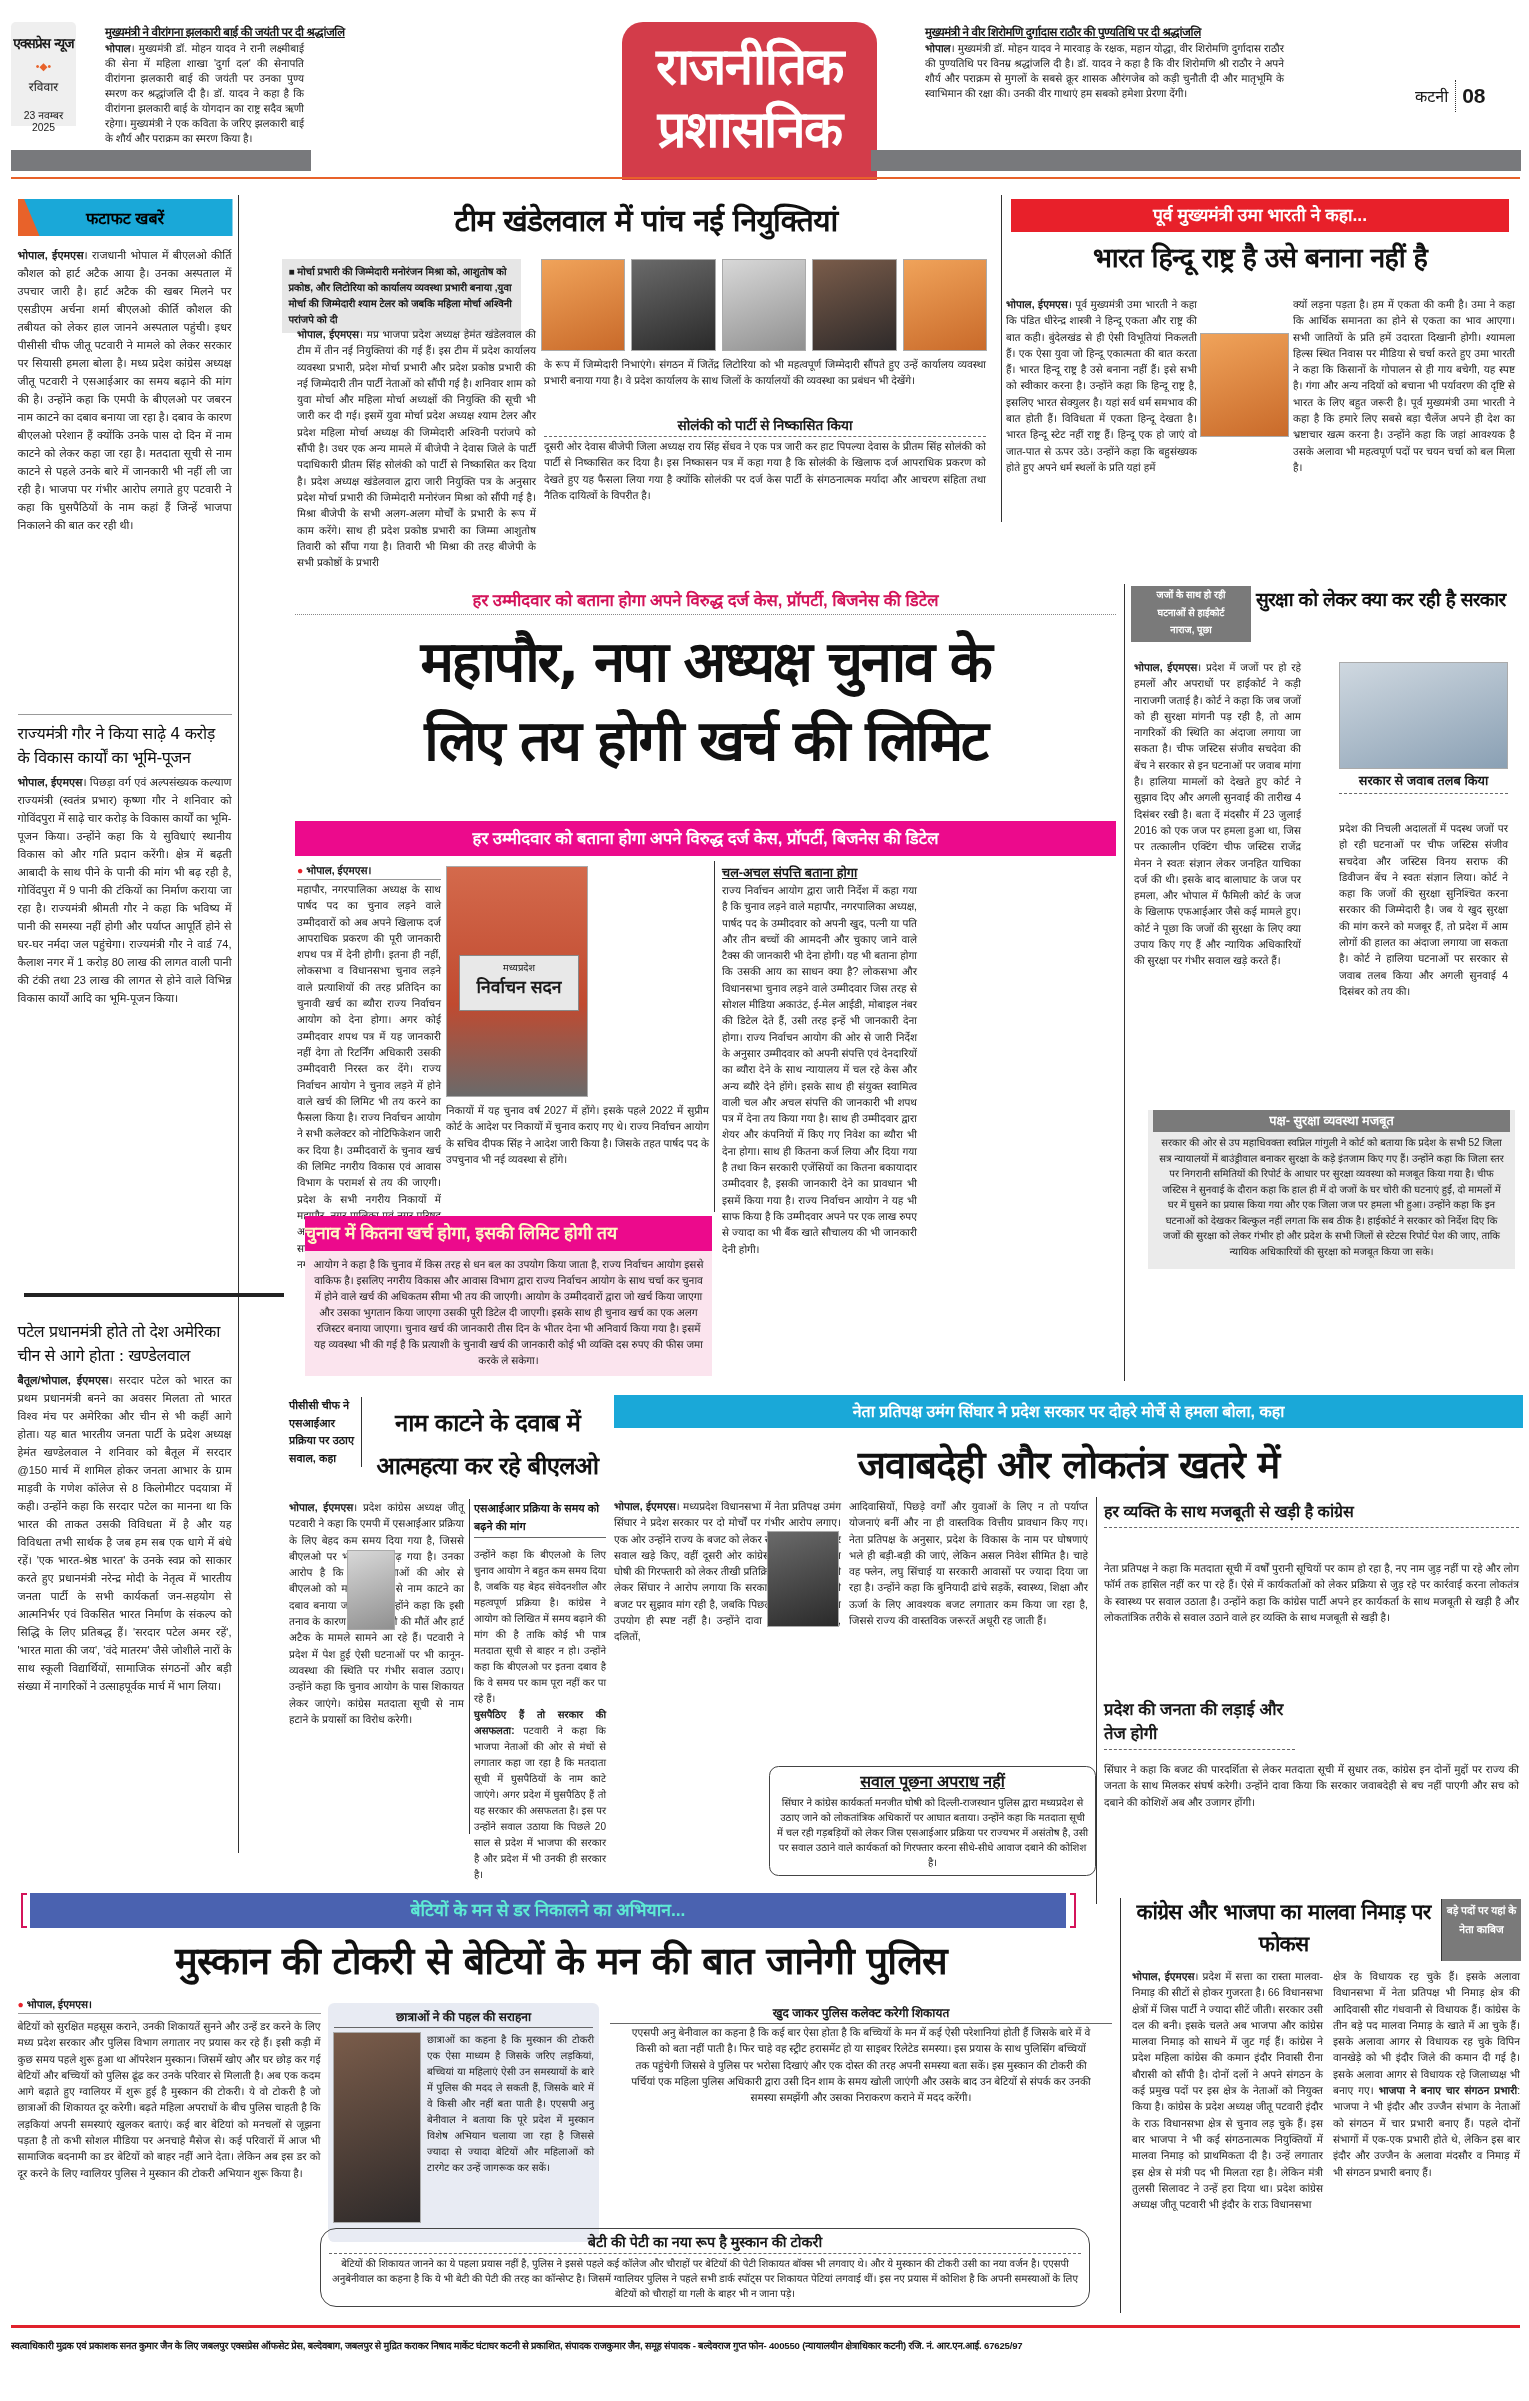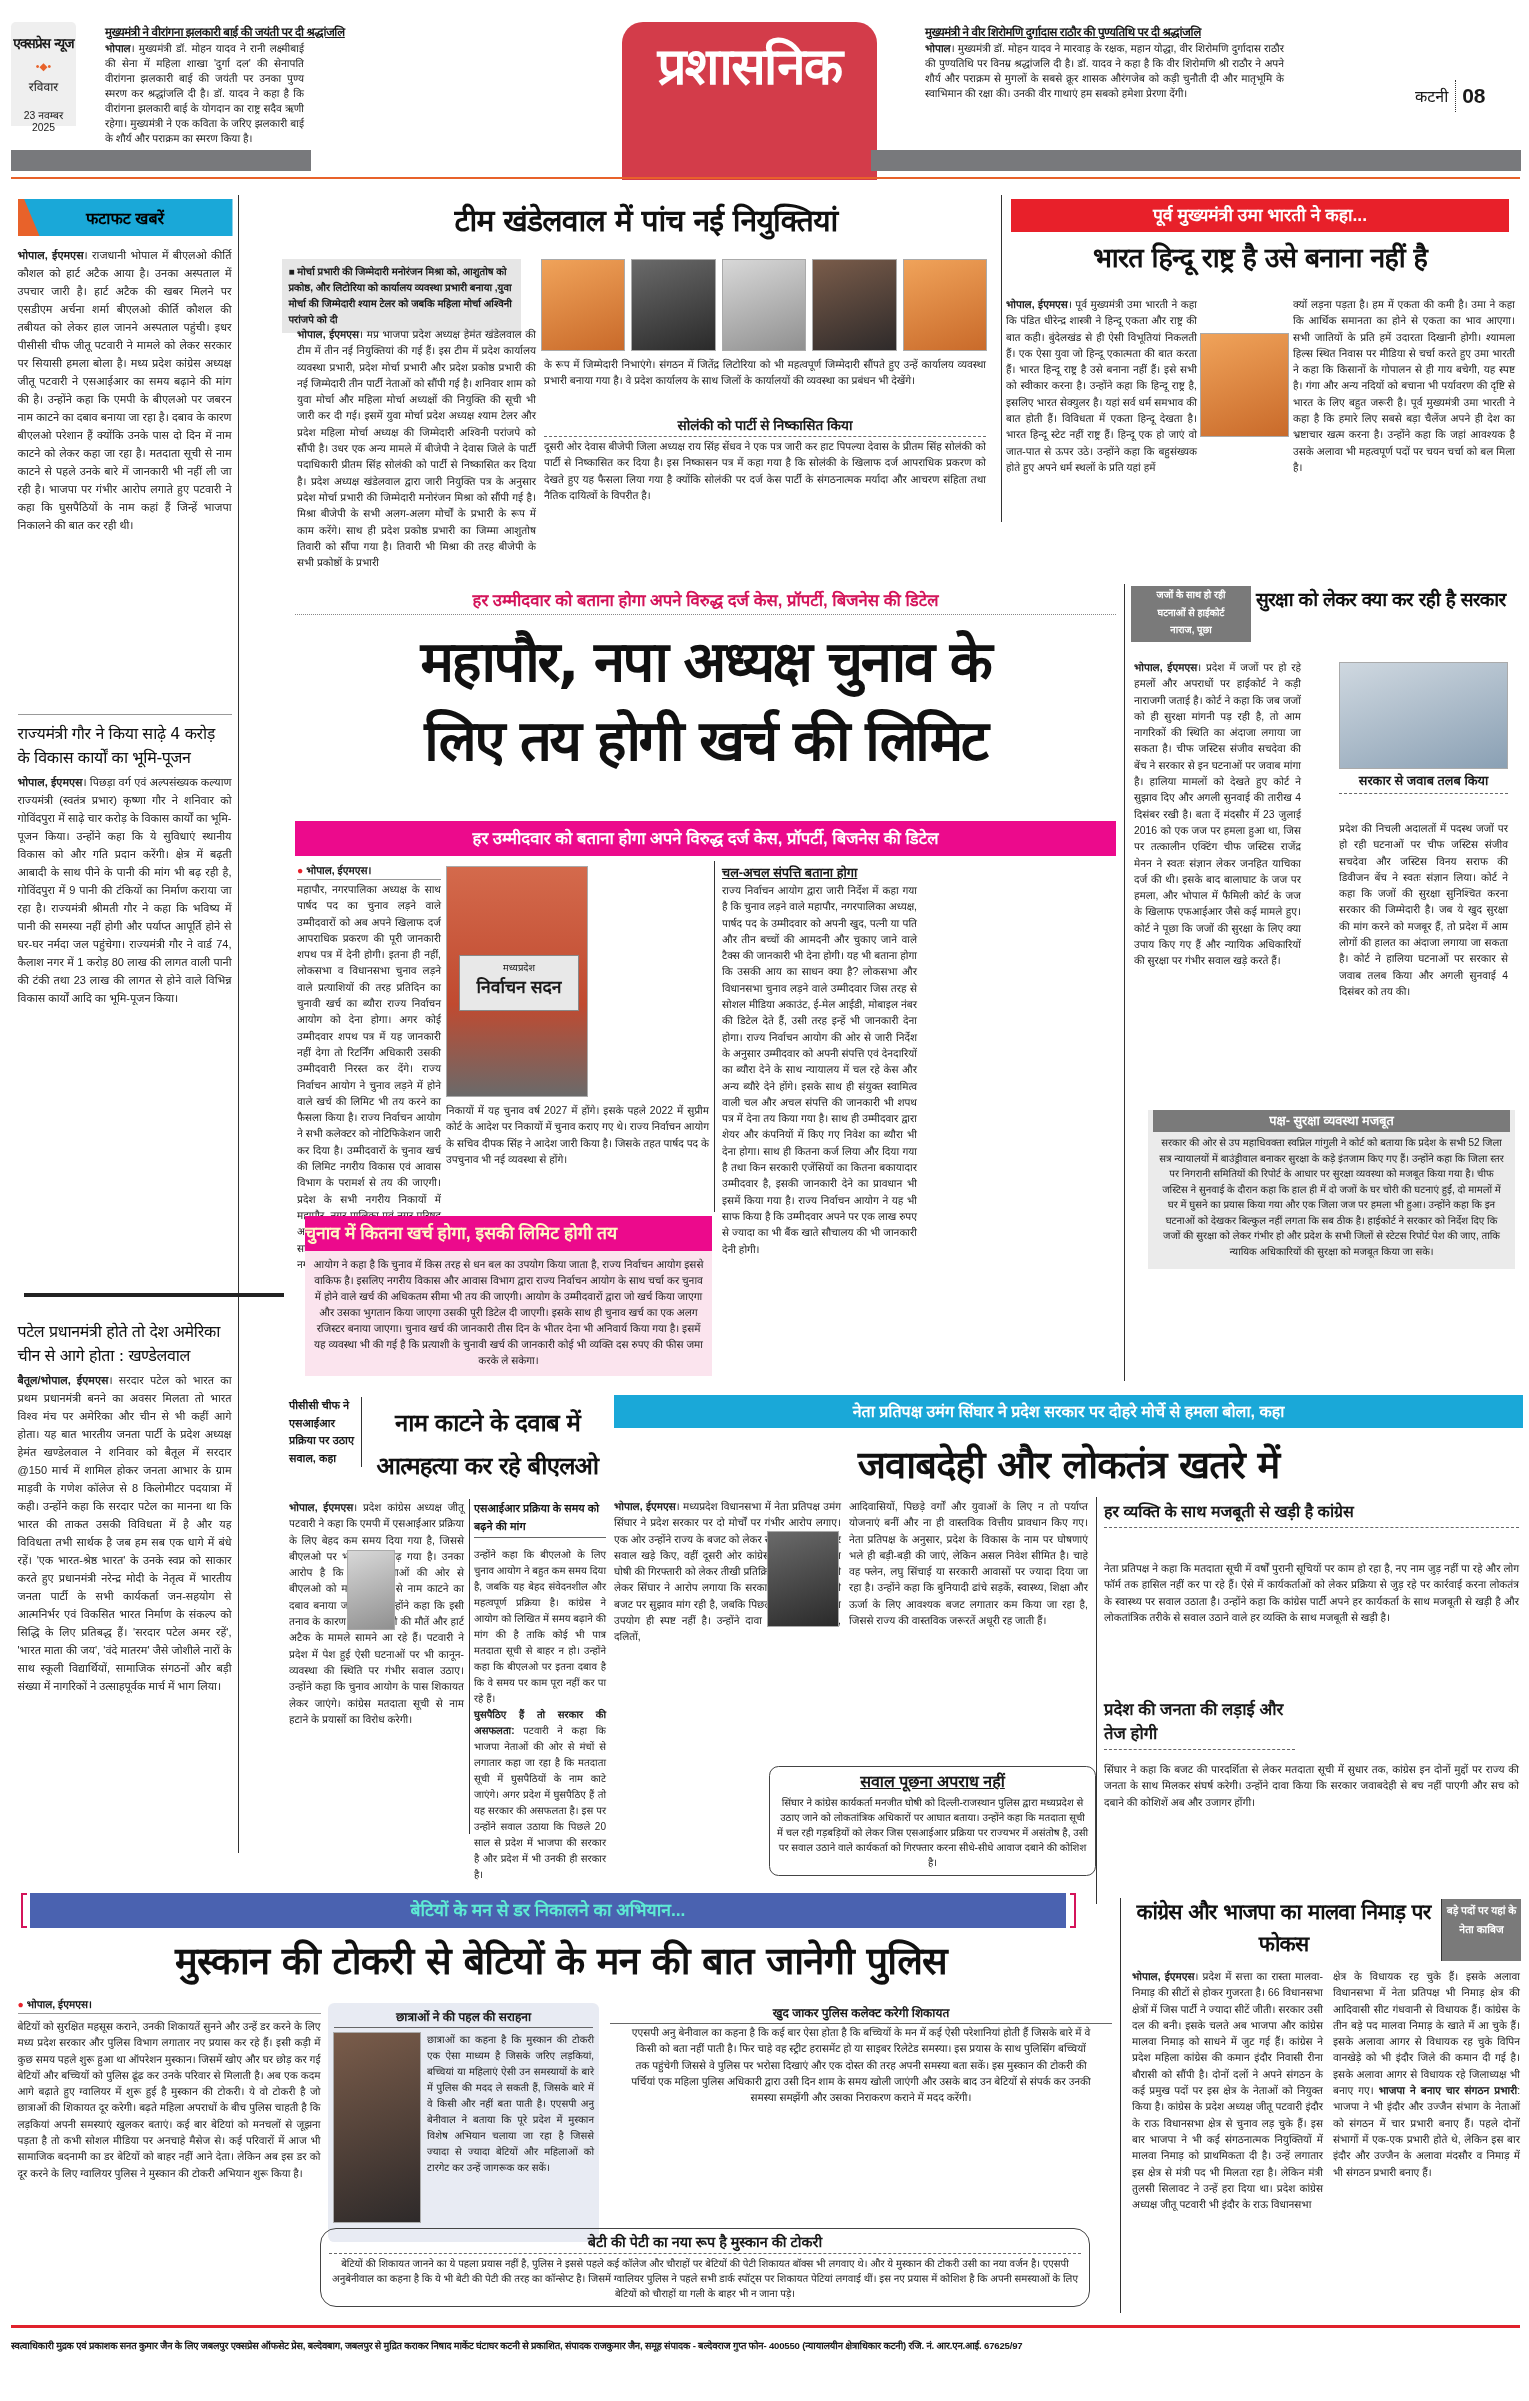--- a/index.html
+++ b/index.html
@@ -28,21 +28,22 @@
   <div style="font-size:10.4px;margin-top:13px">23 नवम्बर 2025</div>
 </div>
 
 <div class="abs" style="left:105px;top:24px;width:199px">
   <div style="font-weight:700;font-size:11.6px;text-decoration:underline;letter-spacing:-0.4px;white-space:nowrap">मुख्यमंत्री ने वीरांगना झलकारी बाई की जयंती पर दी श्रद्धांजलि</div>
   <div class="body-text" style="font-size:10.4px;line-height:15px;margin-top:2.4px"><b>भोपाल</b><span>। मुख्यमंत्री डॉ. मोहन यादव ने रानी लक्ष्मीबाई की सेना में महिला शाखा 'दुर्गा दल' की सेनापति वीरांगना झलकारी बाई की जयंती पर उनका पुण्य स्मरण कर श्रद्धांजलि दी है। डॉ. यादव ने कहा है कि वीरांगना झलकारी बाई के योगदान का राष्ट्र सदैव ऋणी रहेगा। मुख्यमंत्री ने एक कविता के जरिए झलकारी बाई के शौर्य और पराक्रम का स्मरण किया है।</span></div>
 </div>
 <div class="abs" style="left:11px;top:150px;width:300px;height:21px;background:#78797c"></div>
 
 <div class="abs" style="left:622px;top:22px;width:255px;height:158px;background:#d33c4a;border-radius:21px 21px 0 0;text-align:center;color:#fff;padding-top:11px">
-  <div style="font-family:Liberation Sans, sans-serif;font-weight:700;font-size:51px;line-height:67px;letter-spacing:-1.6px">प्रशासनिक</div>
+  <div style="font-family:'DejaVu Sans',sans-serif;font-weight:700;font-size:51px;line-height:67px;letter-spacing:-1.6px">राजनीतिक</div>
+  <div style="font-family:Liberation Mono, monospace;font-weight:700;font-size:51px;line-height:67px;letter-spacing:-1.6px">प्रशासनिक</div>
 </div>
 
 <div class="abs" style="left:925px;top:24px;width:359px">
   <div style="font-weight:700;font-size:11.6px;text-decoration:underline;letter-spacing:-0.4px;white-space:nowrap">मुख्यमंत्री ने वीर शिरोमणि दुर्गादास राठौर की पुण्यतिथि पर दी श्रद्धांजलि</div>
   <div class="body-text" style="font-size:10.4px;line-height:15px;margin-top:2.4px"><b>भोपाल</b><span>। मुख्यमंत्री डॉ. मोहन यादव ने मारवाड़ के रक्षक, महान योद्धा, वीर शिरोमणि दुर्गादास राठौर की पुण्यतिथि पर विनम्र श्रद्धांजलि दी है। डॉ. यादव ने कहा है कि वीर शिरोमणि श्री राठौर ने अपने शौर्य और पराक्रम से मुगलों के सबसे क्रूर शासक औरंगजेब को कड़ी चुनौती दी और मातृभूमि के स्वाभिमान की रक्षा की। उनकी वीर गाथाएं हम सबको हमेशा प्रेरणा देंगी।</span></div>
 </div>
 <div class="abs" style="left:871px;top:150px;width:650px;height:21px;background:#78797c"></div>
 <div class="abs" style="left:1415px;top:80px;font-size:16px;display:flex;align-items:center;gap:6.4px">
   <span>कटनी</span>
   <span style="border-left:0.8px dotted #333;height:32px"></span>

